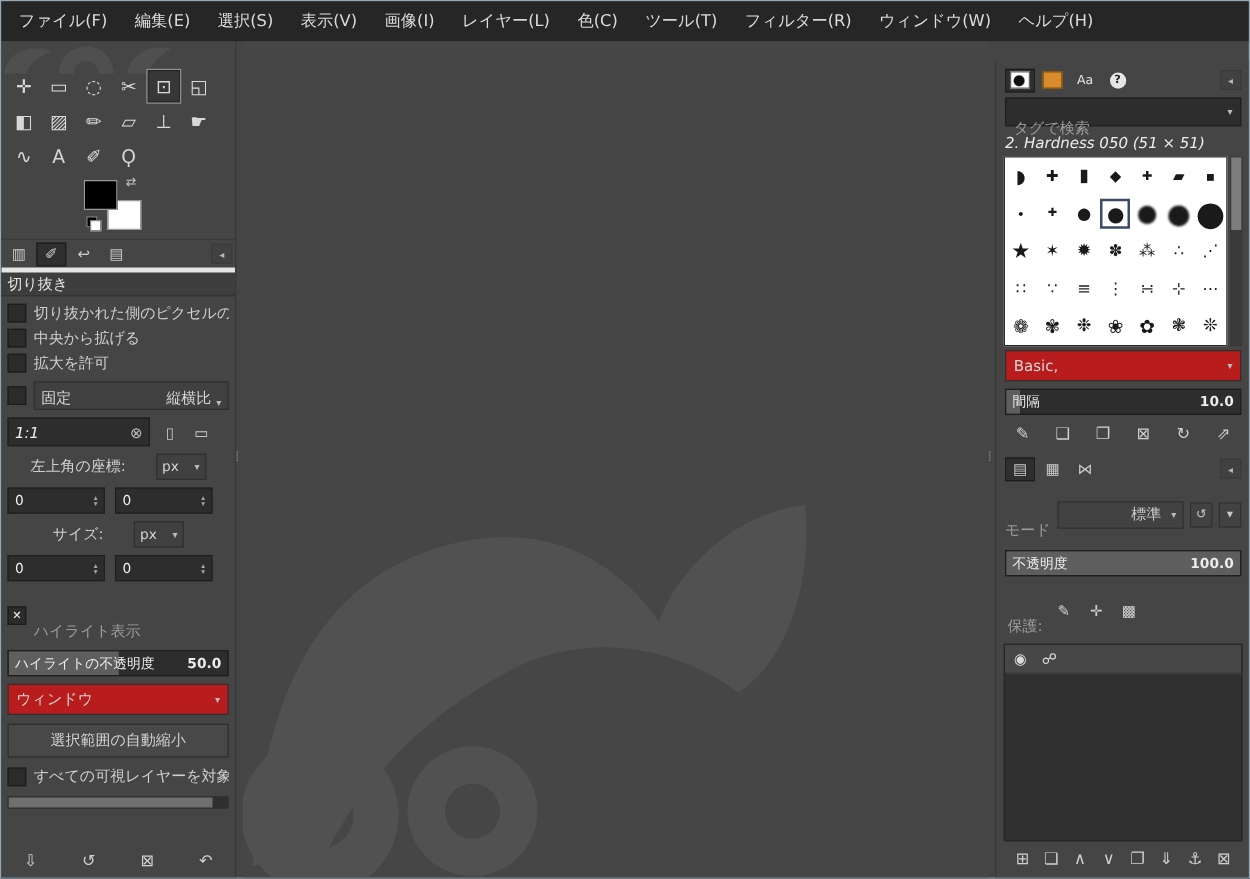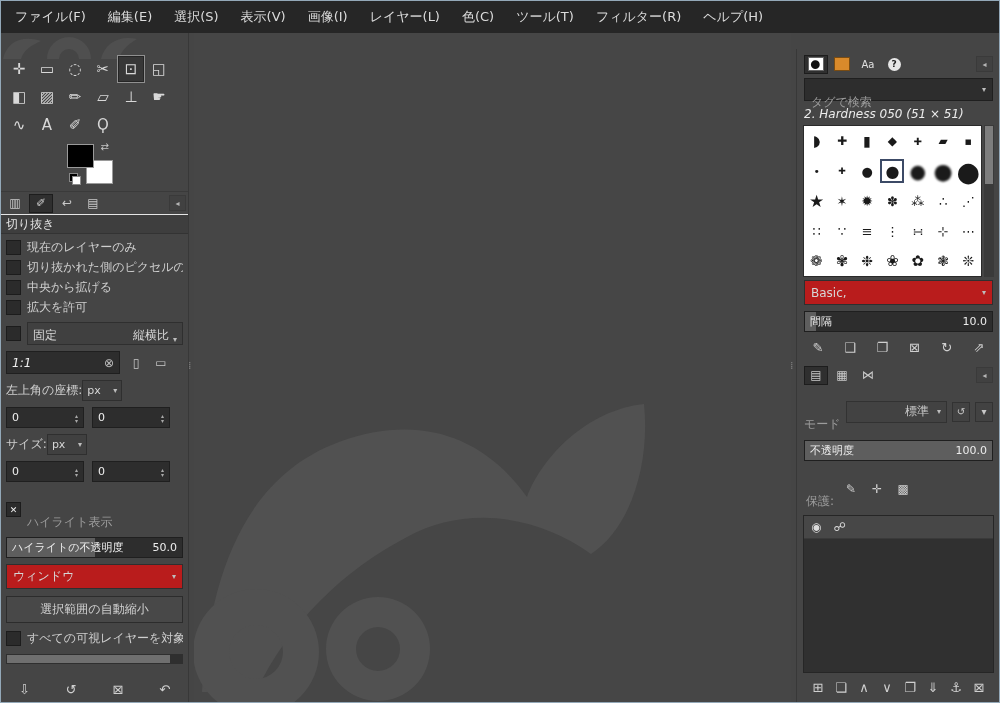--- a/index.html
+++ b/index.html
@@ -36,27 +36,27 @@
   .mini b{position:absolute;right:0;bottom:0;width:7px;height:7px;background:#fff;border:1px solid #888;}
   
   .dlg-tabs{height:22px;display:flex;align-items:center;padding:0 2px;gap:2px;flex:none;}
   .tabset{display:flex;align-items:center;gap:2px;}
   .dtab,.btab{min-width:24px;height:19px;display:flex;align-items:center;justify-content:center;
     border:1px solid transparent;box-sizing:border-box;padding:0 2px;}
   .dtab span{font-size:12px;color:#c9c9c9;}
   .dtab.active,.btab.active{background:#2f2f2f;border-color:#1d1d1d;}
   .dock-arrow{margin-left:auto;width:15px;height:14px;border:1px solid #3a3a3a;display:flex;
     align-items:center;justify-content:center;font-size:8px;color:#b5b5b5;background:#414141;}
-  .dlg-title{height:18px;line-height:18px;padding-left:5px;background:#3e3e3e;border-top:1px solid #e5e5e5;
+  .dlg-title{height:18px;line-height:18px;padding-left:5px;background:#3e3e3e;border-top:4px solid #e5e5e5;
     border-bottom:1px solid #333;color:#e3e3e3;flex:none;}
   
   .tooloptions{flex:1;display:flex;flex-direction:column;border-top:1px solid #3a3a3a;overflow:hidden;}
   .to-body{flex:1;padding:2px 3px 0 3px;display:flex;flex-direction:column;overflow:hidden;}
   .row{display:flex;align-items:center;margin:3px 2px;flex:none;}
-  .row.spread{justify-content:flex-start;}
+  .row.spread{justify-content:center;gap:24px;}
   .cb{width:13px;height:13px;background:#2b2b2b;border:1px solid #1c1c1c;margin-right:6px;flex:none;
     display:flex;align-items:center;justify-content:center;font-size:9px;color:#eee;}
   .cb-label{white-space:nowrap;overflow:hidden;color:#cfcfcf;}
   .dim{color:#9c9c9c;margin-top:26px;}
   .push{margin-left:auto;}
   .chev{font-size:8px;color:#bdbdbd;}
   .frame{display:flex;align-items:center;box-sizing:border-box;}
   .fixed-frame{flex:1;height:23px;padding:0 5px;border:1px solid #2f2f2f;background:#404040;gap:4px;align-items:flex-end;}
   .ratio-frame{width:114px;height:23px;padding:0 5px;border:1px solid #1f1f1f;background:#2d2d2d;}
   .ratio-val{font-style:italic;color:#efefef;}
@@ -67,21 +67,21 @@
     align-items:center;justify-content:space-between;padding:0 4px;font-size:11px;box-sizing:border-box;}
   .spin{width:78px;height:21px;background:#2d2d2d;border:1px solid #1f1f1f;display:flex;align-items:center;
     position:relative;padding-left:5px;color:#efefef;font-size:11px;box-sizing:border-box;margin-right:8px;}
   .arrows{position:absolute;right:1px;top:0;bottom:0;width:11px;display:flex;flex-direction:column;
     align-items:center;justify-content:center;color:#a8a8a8;}
   .arrows i{font-style:normal;font-size:6px;line-height:5px;}
   .slider{position:relative;height:19px;border:1px solid #1f1f1f;background:#2d2d2d;overflow:hidden;
     display:flex;align-items:center;margin:3px 2px;flex:none;}
   .slider .fill{position:absolute;left:0;top:0;bottom:0;background:#5e5e5e;}
   .s-label{position:relative;z-index:1;padding-left:5px;font-size:11px;color:#ececec;flex:1;white-space:nowrap;overflow:hidden;}
-  .s-value{position:relative;z-index:1;padding-right:5px;font-size:11px;color:#ececec;}
+  .s-value{position:relative;z-index:1;padding-right:5px;font-size:11px;color:#ececec;font-weight:bold;}
   .combo{height:23px;border:1px solid #2f2f2f;background:#b91c1c;display:flex;align-items:center;
     padding:0 6px;margin:3px 2px;flex:none;}
   .combo.dark{background:#2d2d2d;border-color:#1f1f1f;height:21px;}
   .button{height:25px;border:1px solid #2c2c2c;background:#484848;display:flex;align-items:center;
     justify-content:center;margin:4px 2px;color:#d2d2d2;flex:none;}
   .hscroll{height:10px;background:#2f2f2f;margin:4px 2px 2px 2px;position:relative;flex:none;}
   .hscroll .thumb{position:absolute;left:1px;top:1px;bottom:1px;width:92%;background:#6f6f6f;}
   .to-footer{height:26px;display:flex;align-items:center;justify-content:space-around;flex:none;}
   .icon-btn{min-width:22px;height:20px;display:flex;align-items:center;justify-content:center;
     color:#cfcfcf;font-size:13px;}
@@ -126,20 +126,21 @@
   <div class="menubar" id="menubar">
       <div class="menu-item">ファイル(F)</div>
       <div class="menu-item">編集(E)</div>
       <div class="menu-item">選択(S)</div>
       <div class="menu-item">表示(V)</div>
       <div class="menu-item">画像(I)</div>
       <div class="menu-item">レイヤー(L)</div>
       <div class="menu-item">色(C)</div>
       <div class="menu-item">ツール(T)</div>
       <div class="menu-item">フィルター(R)</div>
+      <div class="menu-item">ウィンドウ(W)</div>
       <div class="menu-item">ヘルプ(H)</div>
     </div>
 
   <div class="left">
     <div class="toolbox">
       <svg class="wilber-mini" width="150" height="26" viewBox="0 0 150 26">
         <g fill="#4f4f4f">
           <path d="M2 26 C6 8 22 2 40 8 C28 13 22 19 20 26 Z"></path>
           <path fill-rule="evenodd" d="M90 26 A22 22 0 1 0 46 26 A22 22 0 1 0 90 26 Z M78 26 A10 10 0 1 1 58 26 A10 10 0 1 1 78 26 Z"></path>
           <path d="M100 26 C104 10 118 2 136 6 C126 12 120 18 118 26 Z"></path>
@@ -221,24 +222,20 @@
             <div class="dtab">
               <span>▤</span>
             </div>
           </div>
         <div class="dock-arrow">◂</div>
       </div>
       <div class="dlg-title">切り抜き</div>
 
       <div class="to-body">
         <div id="to-checks">
-            <div class="row">
-              <div class="cb"></div>
-              <span class="cb-label">現在のレイヤーのみ</span>
-            </div>
             <div class="row">
               <div class="cb"></div>
               <span class="cb-label">切り抜かれた側のピクセルの削除</span>
             </div>
             <div class="row">
               <div class="cb"></div>
               <span class="cb-label">中央から拡げる</span>
             </div>
             <div class="row">
               <div class="cb"></div>

